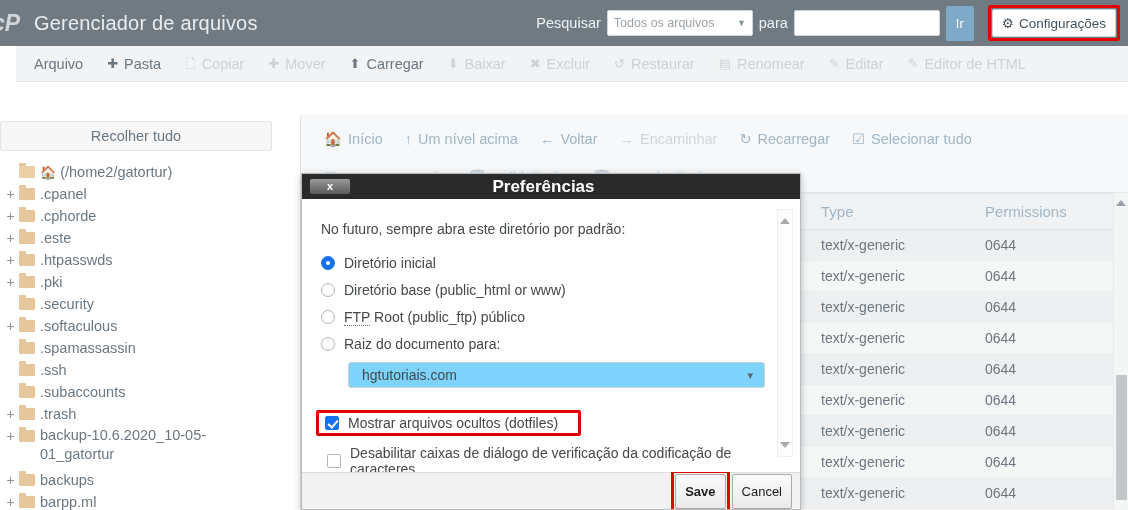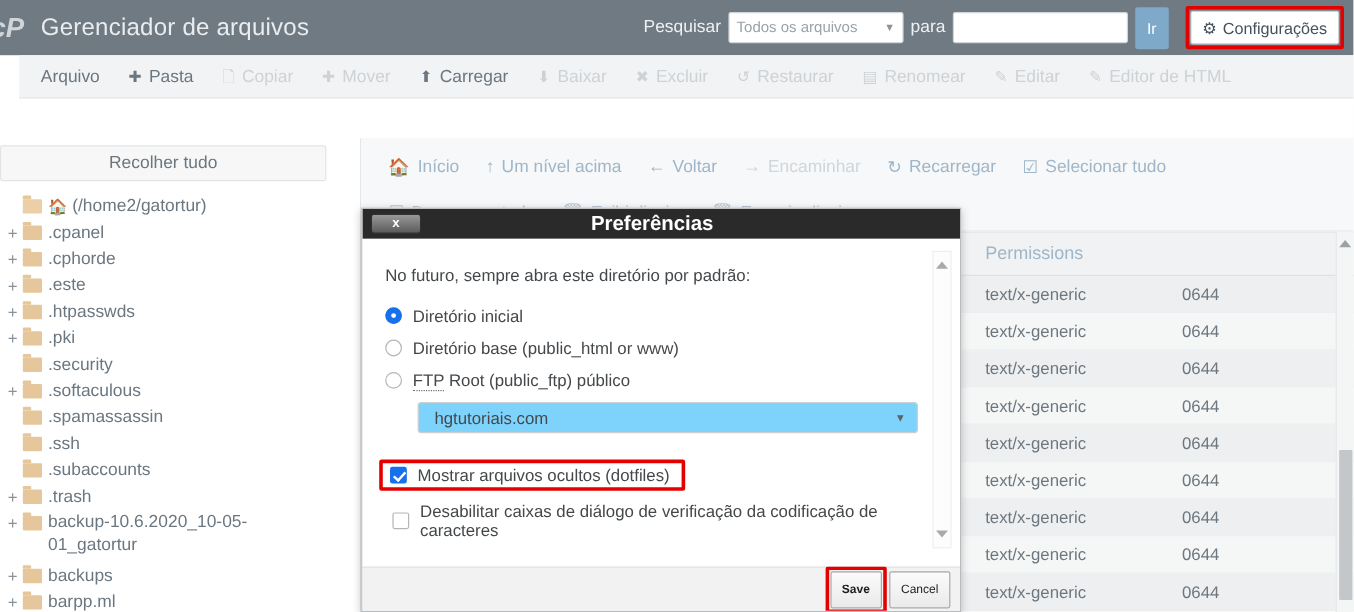--- a/index.html
+++ b/index.html
@@ -205,21 +205,21 @@
   .abbr { border-bottom: 1px dotted #6a6e71; }
   .dd-wrap { margin: 6px 0 0 27px; width: 417px; }
   .dd {
     height: 26px; border: 1px solid #cdd0d3; border-radius: 3px;
     background: #7dd3fc; display: flex; align-items: center; padding: 0 11px 0 13px;
     font-size: 14px; color: #44484b; cursor: pointer;
   }
   .dd .caret { margin-left: auto; color: #5e6366; font-size: 11px; }
   .chk-hl {
     border: 3px solid #e50000; border-radius: 2px; display: inline-flex;
-    align-items: center; padding: 2px 10px 2px 6px; margin: 22px 0 0 -5px;
+    align-items: center; padding: 2px 20px 2px 6px; margin: 22px 0 0 -5px;
   }
   .chkbox {
     width: 14px; height: 14px; border: 1px solid #b2b6ba; background: #fff;
     border-radius: 2px; flex: none; position: relative; cursor: pointer;
   }
   .chkbox.on { background: #1672ec; border-color: #1672ec; }
   .chkbox.on::after {
     content: ''; position: absolute; left: 4px; top: 1px; width: 4px; height: 8px;
     border: solid #fff; border-width: 0 2px 2px 0; transform: rotate(42deg);
   }
@@ -238,21 +238,21 @@
   .dlg-scroll .up { border-bottom: 6px solid #a7abae; margin-top: 8px; }
   .dlg-scroll .down { border-top: 6px solid #a7abae; margin-top: 218px; }
   .dlg-footer {
     height: 37px; background: #f2f2f2; border-top: 1px solid #dcdcdc;
     display: flex; align-items: center; justify-content: flex-end;
     padding-right: 8px; gap: 0; flex: none;
   }
   .save-hl { border: 3px solid #e50000; padding: 1px; border-radius: 2px; }
   .btn {
     background: linear-gradient(#fbfbfb, #eaeaea); border: 1px solid #a9a9a9;
-    border-radius: 2px; font-size: 10px; color: #1d1d1d; cursor: pointer;
+    border-radius: 2px; font-size: 13px; color: #1d1d1d; cursor: pointer;
     padding: 9px 9px; font-family: "Liberation Sans", sans-serif;
   }
   .btn.primary { font-weight: bold; }
   .btn.cancel { margin-left: 2px; }
 </style>
 </head>
 <body>
 
 <div id="root">
 
@@ -454,20 +454,21 @@
       </div>
       <div class="nav-item">
         <span>🗑</span>
         <span>Esvaziar lixeira</span>
       </div>
     </div>
 
     <div class="table-wrap">
       <div class="thead">
         <div class="col-name" style="visibility:hidden">Name</div>
+        <div class="col-type">Type</div>
         <div class="col-perm">Permissions</div>
       </div>
 
       <div class="trow alt">
         <div class="col-name"></div>
         <div class="col-type">text/x-generic</div>
         <div class="col-perm">0644</div>
       </div>
       <div class="trow plain">
         <div class="col-name"></div>
@@ -531,20 +532,24 @@
           <span class="radio on"></span>
           <span>Diretório inicial</span>
         </div>
         <div class="opt-row">
           <span class="radio"></span>
           <span>Diretório base (public_html or www)</span>
         </div>
         <div class="opt-row">
           <span class="radio"></span>
           <span><span class="abbr">FTP</span> <span>Root (public_ftp) público</span></span>
+        </div>
+        <div class="opt-row">
+          <span class="radio"></span>
+          <span>Raiz do documento para:</span>
         </div>
 
         <div class="dd-wrap">
           <div class="dd">
             <span>hgtutoriais.com</span>
             <span class="caret">▾</span>
           </div>
         </div>
 
         <div class="chk-hl">

